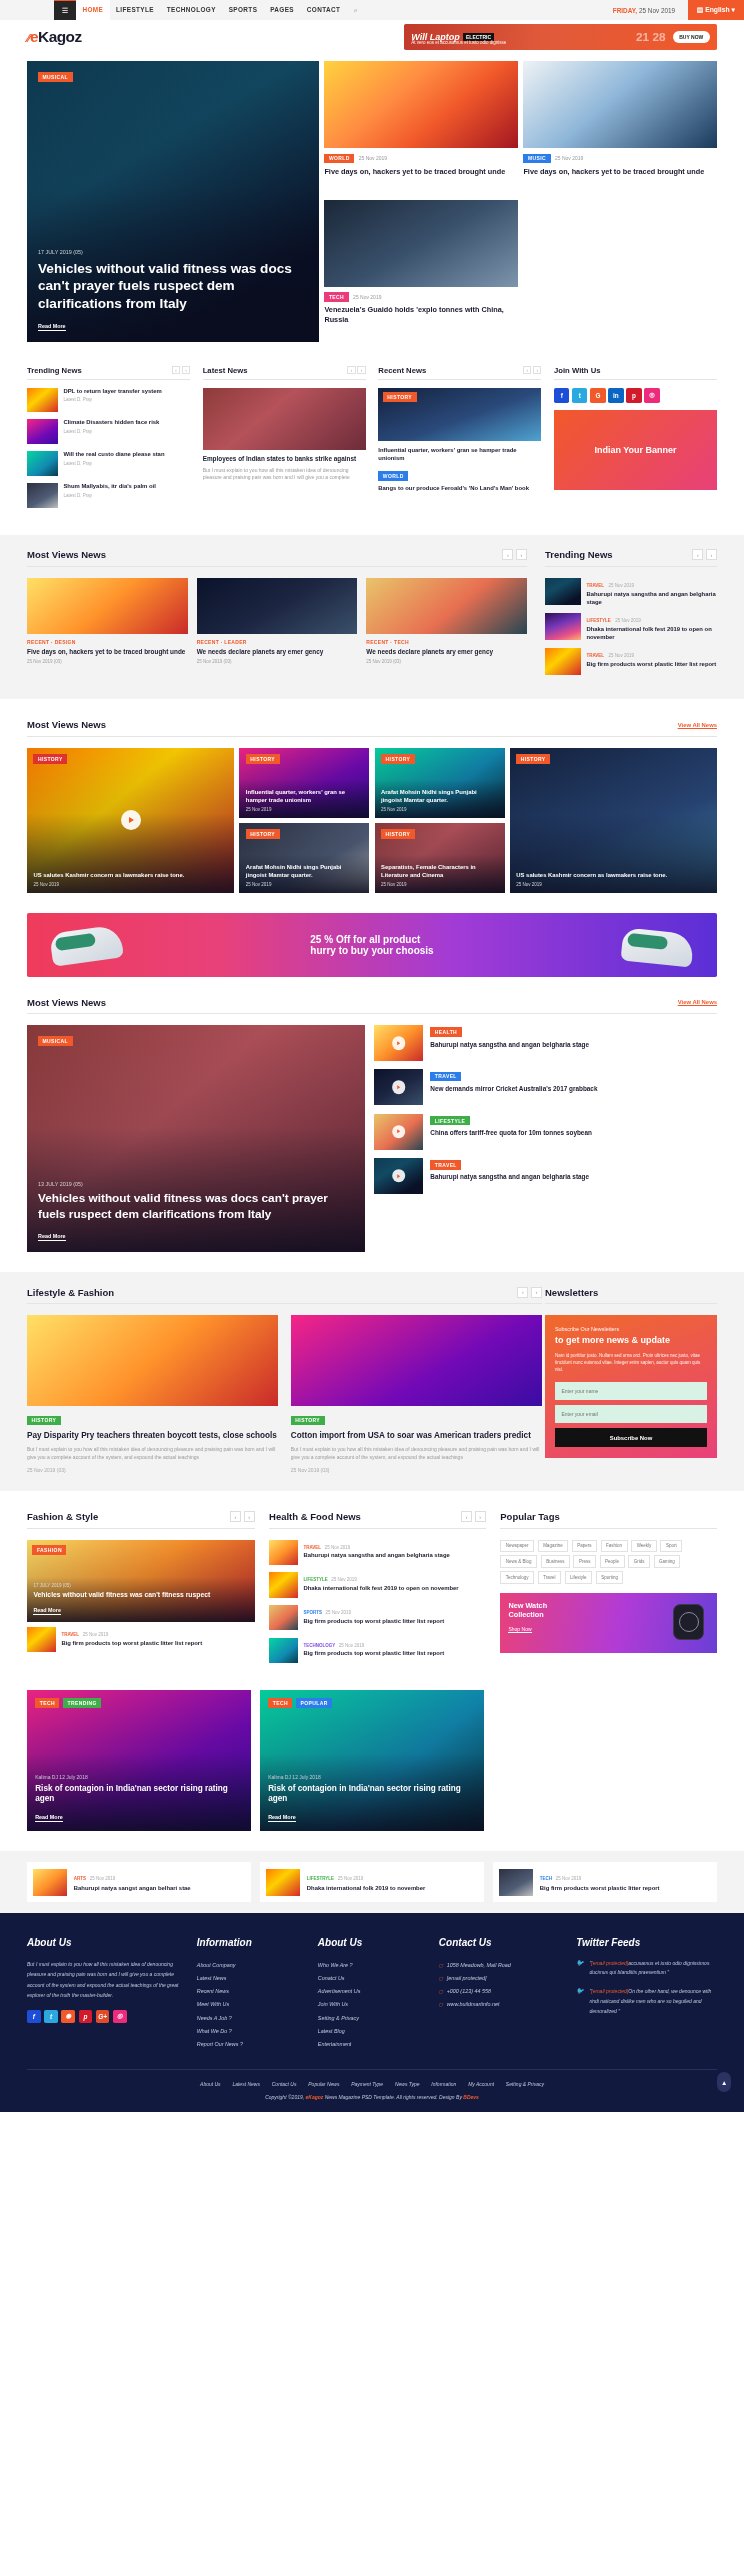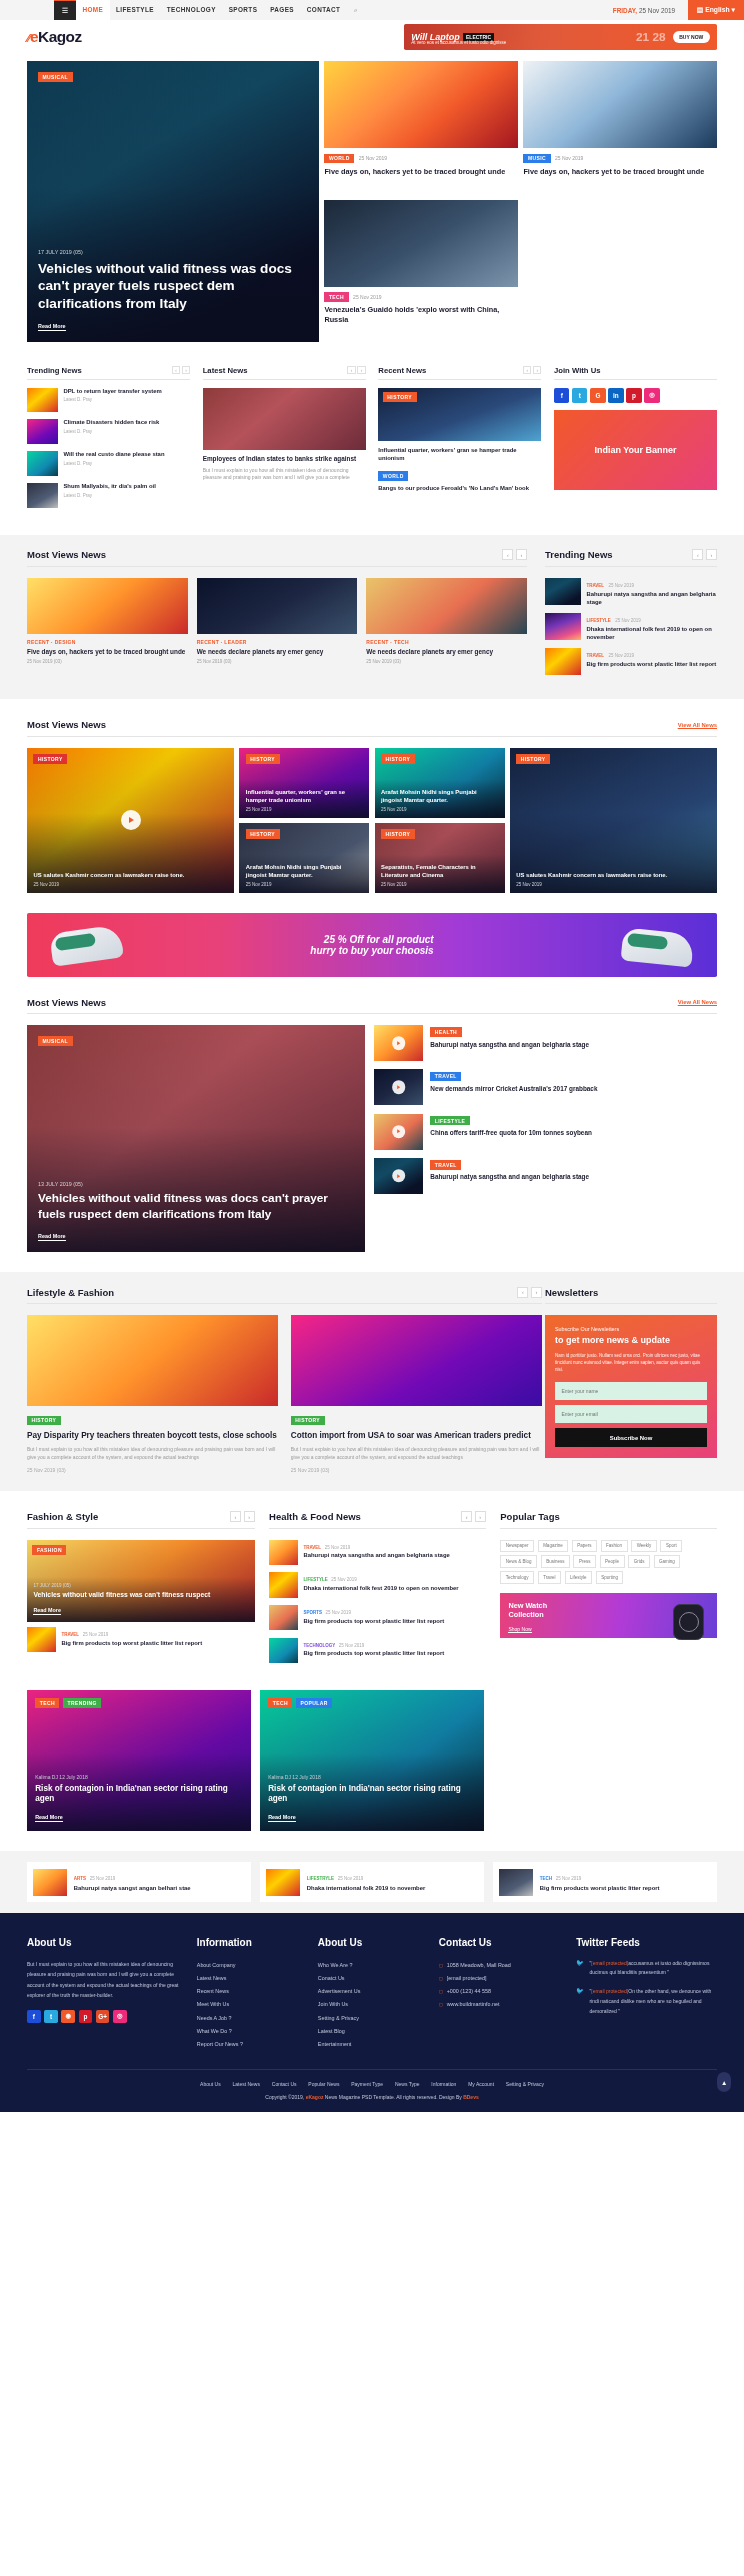--- a/index.html
+++ b/index.html
@@ -129,21 +129,21 @@
   .play{position:absolute;left:50%;top:50%;transform:translate(-50%,-50%);width:20px;height:20px;border-radius:50%;background:rgba(255,255,255,.92);display:flex;align-items:center;justify-content:center;z-index:4;}
   .play i{width:0;height:0;border-left:5.4px solid #f1592a;border-top:3.6px solid transparent;border-bottom:3.6px solid transparent;margin-left:1.8px;display:block;}
   .mid-col{display:grid;grid-template-rows:1fr 1fr;gap:5.4px;}
   .mid-top{display:grid;grid-template-columns:1fr 1fr;gap:5.4px;}
   .mid-bot{display:grid;grid-template-columns:1fr 1fr;gap:5.4px;}
 
   
   .promo{height:64px;margin-top:20px;border-radius:1.8px;overflow:hidden;position:relative;
     background:linear-gradient(90deg,#ef3b5b 0%,#e8417a 28%,#a23bd6 62%,#5b2fd6 100%);
     display:flex;align-items:center;justify-content:center;}
-  .promo .pt{text-align:right;color:#fff;font-style:italic;}
+  .promo .pt{text-align:left;color:#fff;}
   .promo .pt .l1{font-size:10px;font-weight:bold;}
   .promo .pt .l2{font-size:10px;font-weight:bold;}
   .shoe{position:absolute;width:71px;height:33px;border-radius:16.3px 23.6px 7.3px 7.3px;background:linear-gradient(160deg,#f2f4f7,#cfd6de);}
   .shoe.l{left:23.6px;top:16.3px;transform:rotate(-8deg);}
   .shoe.r{right:23.6px;top:18px;transform:rotate(6deg);}
   .shoe::after{content:"";position:absolute;left:5.4px;top:5.4px;width:40px;height:12.7px;border-radius:11px;background:#2f8f6d;}
 
   
   .feat-row{display:flex;gap:9px;}
   .feat{width:338px;height:227px;position:relative;}
@@ -181,21 +181,21 @@
   .hf-item .c{font-size:4.5px;font-weight:bold;}
   .hf-item .d{font-size:4.5px;color:#aaa;margin-left:3.6px;}
   .hf-item .t{font-size:5.9px;font-weight:bold;color:#1a1a2e;line-height:1.35;margin-top:1.8px;}
   .fs-img{height:69px;position:relative;margin-bottom:5.4px;}
   .fs-img .cat{position:absolute;left:5.4px;top:5.4px;}
   .fs-cap{position:absolute;left:6.4px;right:6.4px;bottom:6.4px;}
   .fs-cap .m{font-size:4.5px;color:#d6d8de;}
   .fs-cap .t{font-size:6.8px;font-weight:bold;color:#fff;line-height:1.3;margin:2.7px 0 3.6px;}
   .tags{display:flex;flex-wrap:wrap;gap:3.6px;margin-bottom:9px;}
   .tag{border:0.9px solid #e2e2e2;font-size:4.5px;color:#777;padding:2.7px 4.5px;background:#fff;}
-  .watch{height:45px;position:relative;background:linear-gradient(100deg,#e8417a,#b23bd6 55%,#6a3fd6);padding:8.2px;}
+  .watch{height:60px;position:relative;background:linear-gradient(100deg,#e8417a,#b23bd6 55%,#6a3fd6);padding:8.2px;}
   .watch .t1{font-size:7.3px;font-weight:bold;color:#fff;line-height:1.25;}
   .watch .btn{margin-top:6.4px;font-size:5px;color:#fff;border-bottom:0.9px solid #fff;display:inline-block;}
   .watch .dial{position:absolute;right:12.7px;top:11px;width:31px;height:36px;border-radius:7.3px;background:#1e1e2a;border:1.8px solid #3a3a4a;}
   .watch .dial::after{content:"";position:absolute;left:50%;top:50%;transform:translate(-50%,-50%);width:18px;height:18px;border-radius:50%;border:0.9px solid #8a8a9a;}
 
   
   .big3{display:grid;grid-template-columns:repeat(3,1fr);gap:9px;margin-top:20px;}
   .bg-card{height:141px;position:relative;}
   .bg-card .tagrow{position:absolute;left:8.2px;top:8.2px;display:flex;gap:3.6px;z-index:3;}
   .bg-card .cap{position:absolute;left:8.2px;right:9px;bottom:9px;z-index:3;}
@@ -205,21 +205,21 @@
   
   .strip{background:#f3f3f3;margin-top:20px;padding:11px 0;}
   .strip-in{display:grid;grid-template-columns:repeat(3,1fr);gap:9px;}
   .st-item{background:#fff;display:flex;gap:6.4px;padding:6.4px;align-items:center;}
   .st-item .th{width:34px;height:27px;flex:none;}
   .st-item .c{font-size:4.5px;font-weight:bold;}
   .st-item .d{font-size:4.5px;color:#aaa;margin-left:3.6px;}
   .st-item .t{font-size:5.9px;font-weight:bold;color:#1a1a2e;line-height:1.35;margin-top:2.7px;}
 
   
-  .footer{background:#111a3e;color:#fff;padding:23.6px 0 0;margin-top:0;}
+  .footer{background:#111a3e;color:#fff;padding:23.6px 0 0;margin-top:0;font-style:italic;}
   .fcols{display:grid;grid-template-columns:1.45fr 1fr 1fr 1.15fr 1.3fr;gap:12.7px;}
   .fh-t{font-size:10px;font-weight:bold;margin-bottom:11px;}
   .fp{font-size:5px;line-height:2.1;color:#c3c8dd;}
   .fsoc{display:flex;gap:3.6px;margin-top:9px;}
   .fs-i{width:13.6px;height:13.6px;border-radius:1.8px;display:flex;align-items:center;justify-content:center;color:#fff;font-size:6.4px;font-weight:bold;}
   .flink{font-size:5.4px;color:#c3c8dd;line-height:2.45;display:block;text-decoration:none;}
   .fc-item{font-size:5.4px;color:#c3c8dd;line-height:2.45;}
   .fc-item .ic{color:#f1592a;margin-right:3.6px;font-size:4.5px;}
   .tw{display:flex;gap:5.4px;margin-bottom:9px;}
   .tw .bird{color:#f1592a;font-size:6.4px;}
@@ -299,21 +299,21 @@
           <div class="hh">Five days on, hackers yet to be traced brought unde</div>
         </div>
       </div>
       <div class="hcard">
         <div class="img ph g5"></div>
         <div class="bd">
           <div class="row">
               <span class="cat c-pk">TECH</span>
               <span class="dt">25 Nov 2019</span>
             </div>
-          <div class="hh">Venezuela's Guaidó holds 'explo worst with China, Russia</div>
+          <div class="hh">Venezuela's Guaidó holds 'explo tonnes with China, Russia</div>
         </div>
       </div>
     </div>
   </div>
 
   <div class="four">
     <div>
       <div class="fh">
           <div class="t">Trending News</div>
           <div class="a">

